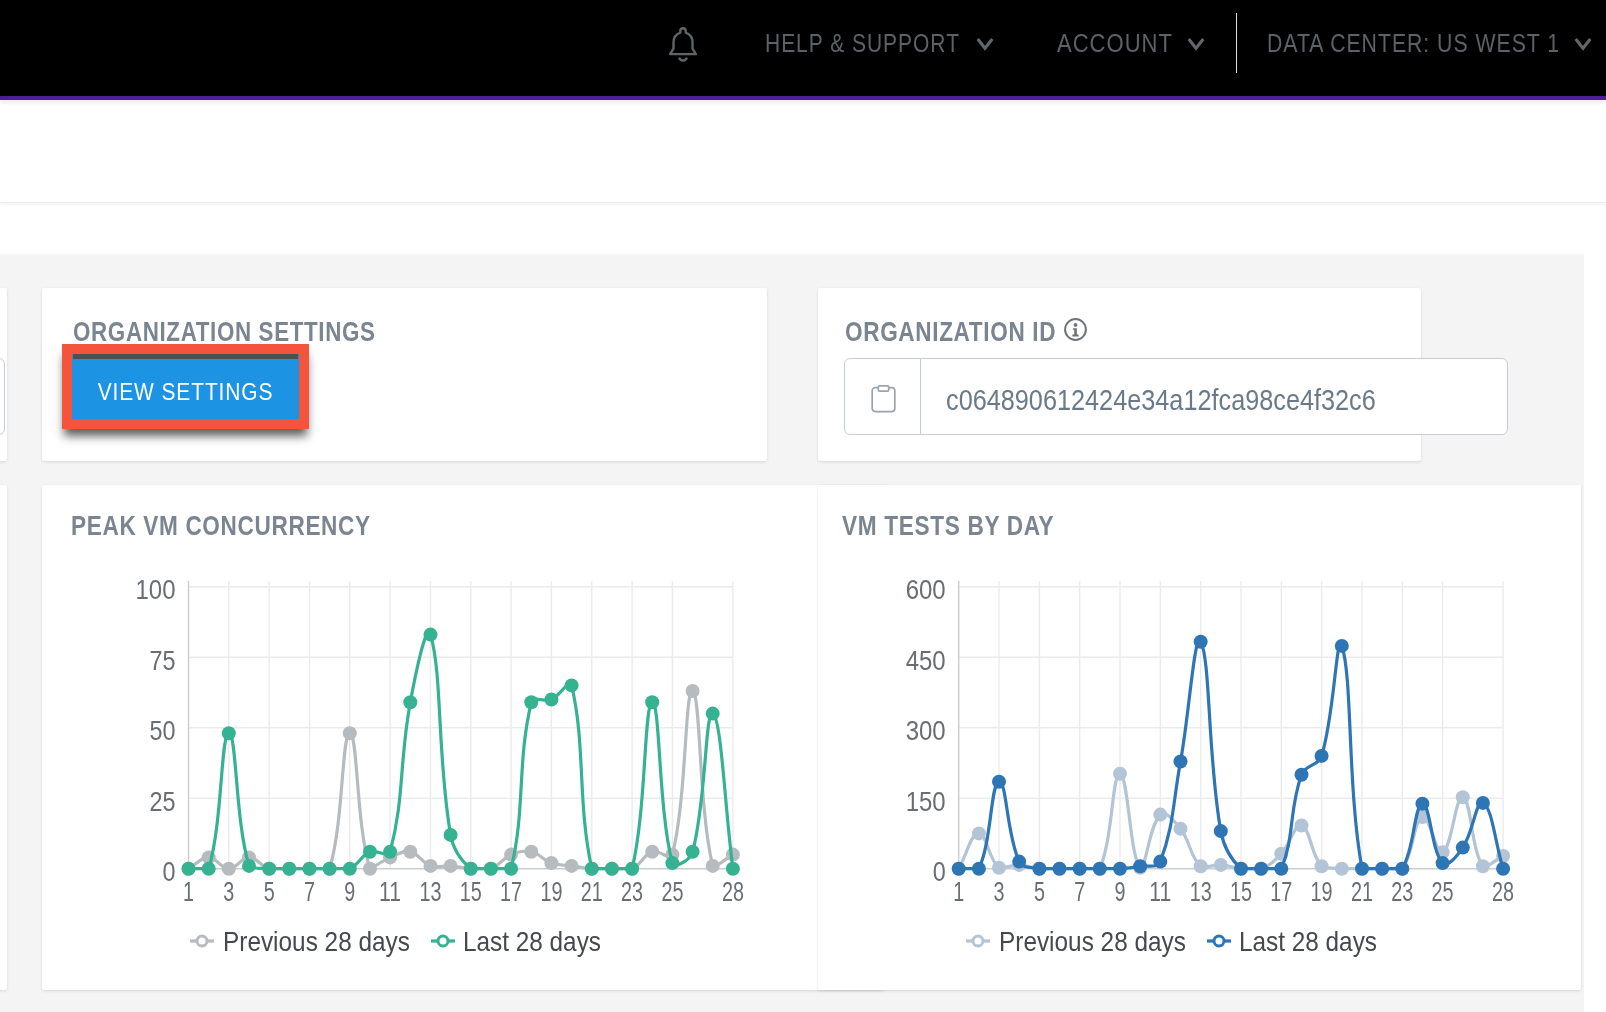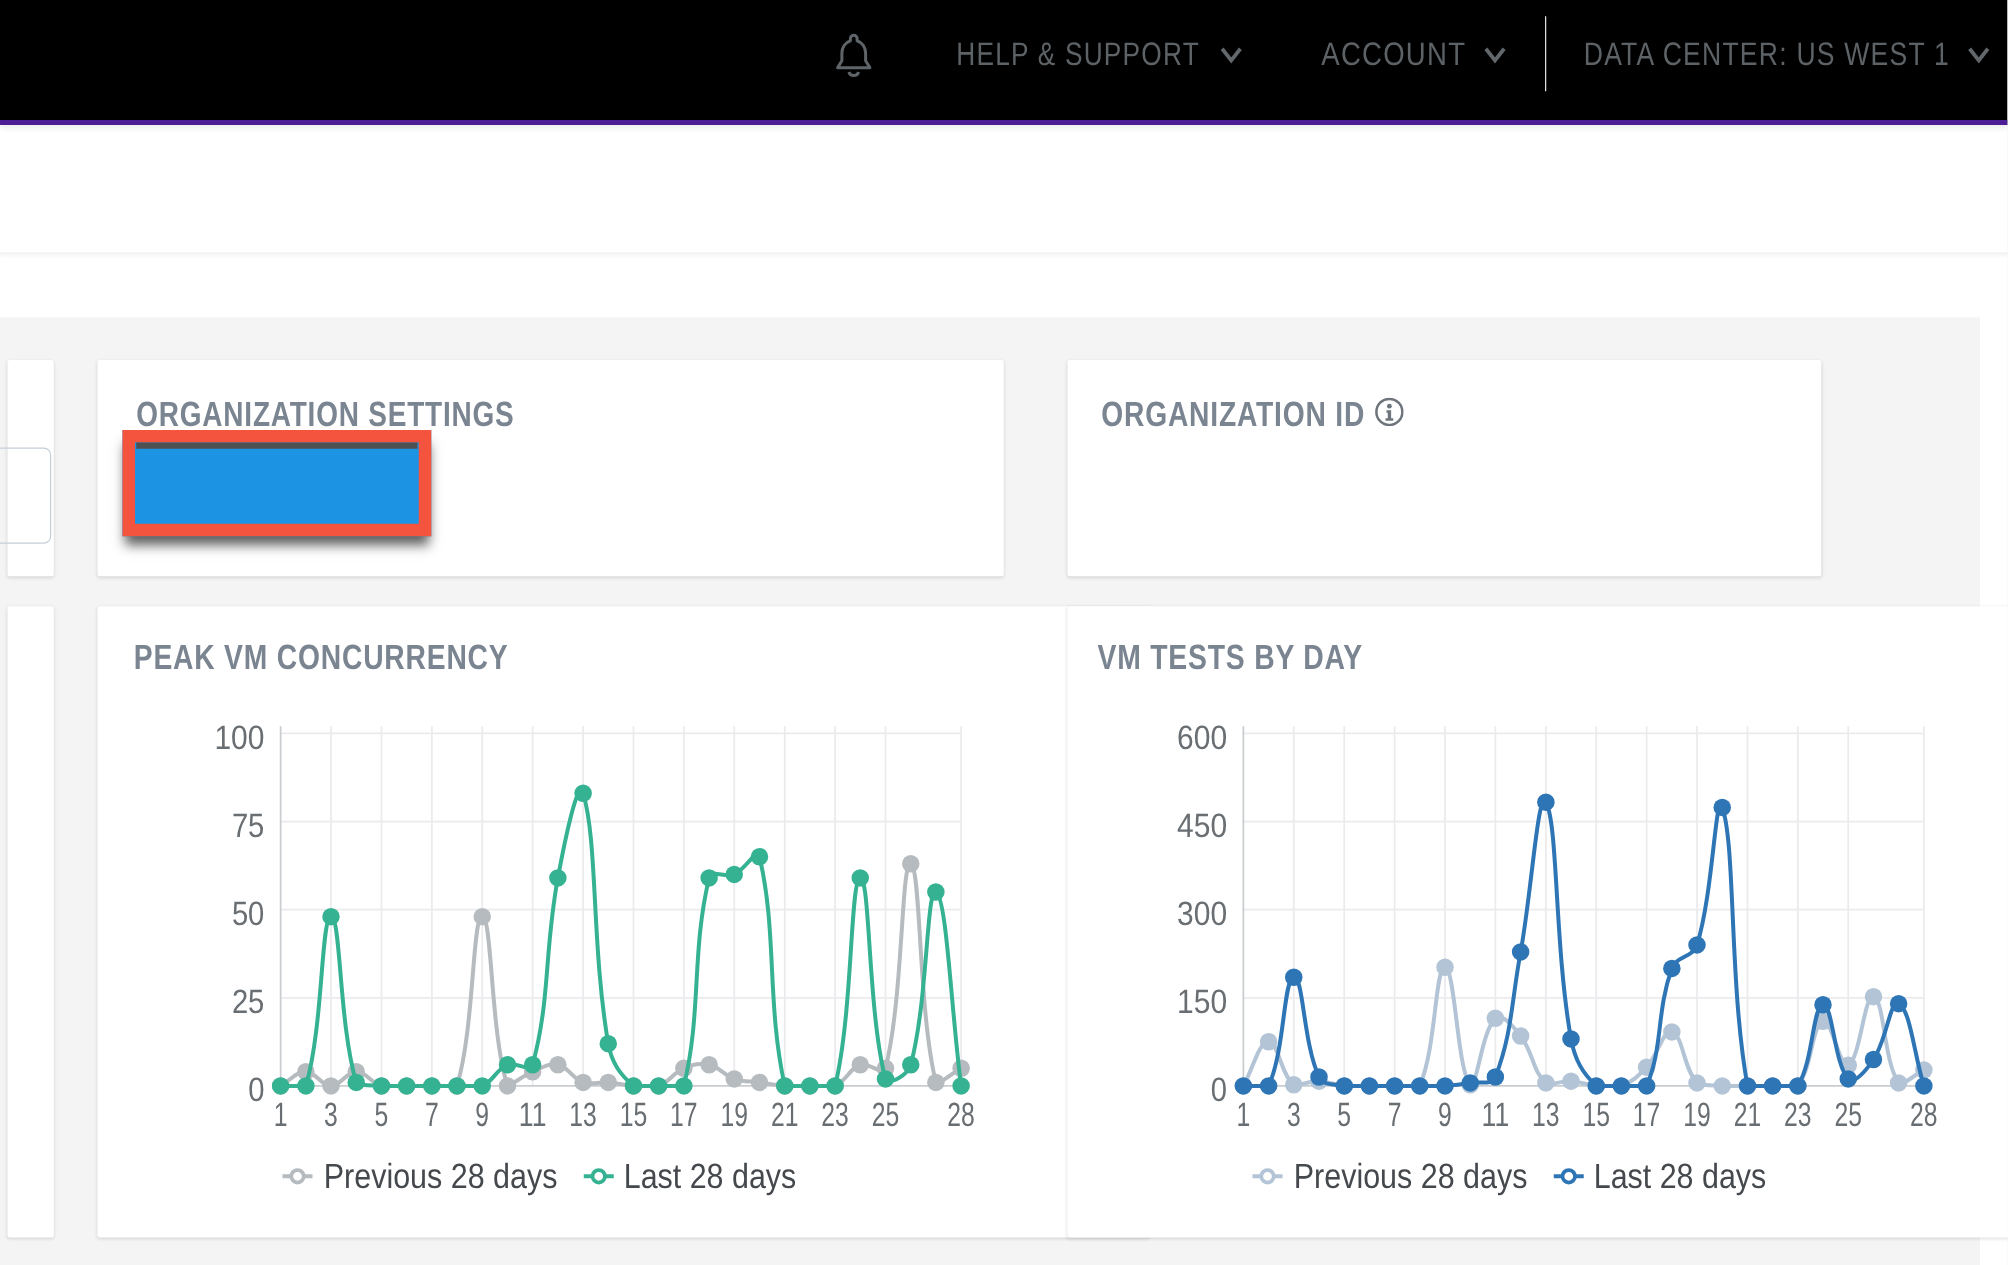--- a/index.html
+++ b/index.html
@@ -3,21 +3,21 @@
 <meta charset="utf-8">
 <style>
   html,body{margin:0;padding:0;}
   body{width:1606px;height:1012px;position:relative;background:#fff;overflow:hidden;
        font-family:"Liberation Sans",sans-serif;-webkit-font-smoothing:antialiased;}
   .abs{position:absolute;}
   .topbar{position:absolute;left:0;top:0;width:1606px;height:96px;background:#000000;border-bottom:4px solid #4c1d95;box-shadow:0 3px 4px rgba(0,0,0,0.07);z-index:5;}
   .nav{position:absolute;color:#5d6266;font-size:26px;line-height:26px;letter-spacing:1.2px;white-space:nowrap;transform-origin:0 0;}
   .subbar{position:absolute;left:0;top:97px;width:1606px;height:105px;background:#fff;border-bottom:1px solid #eeeeef;box-shadow:0 2px 3px rgba(0,0,0,0.05);z-index:4;}
   .graypanel{position:absolute;left:0;top:254px;width:1584px;height:758px;background:#f4f4f5;}
-  .card{position:absolute;background:#fff;border-radius:2px;box-shadow:0 1px 3px rgba(0,0,0,0.12);margin-left:36px;}
+  .card{position:absolute;background:#fff;border-radius:2px;box-shadow:0 1px 3px rgba(0,0,0,0.12);}
   .ctitle{position:absolute;color:#7a8591;font-weight:bold;font-size:28px;line-height:28px;letter-spacing:0.8px;white-space:nowrap;transform-origin:0 0;}
   .al{font-size:27px;fill:#696e73;font-family:"Liberation Sans",sans-serif;}
   .legtext{font-size:28px;fill:#45494e;font-family:"Liberation Sans",sans-serif;}
 </style>
 </head>
 <body>
   <div class="topbar">
     <svg class="abs" style="left:667px;top:26px" width="32" height="38" viewBox="0 0 32 38">
       <path d="M13.3 6.6 V4.9 A2.7 2.7 0 0 1 18.7 4.9 V6.6 C23 8.1 25.5 12.1 25.5 16.6 V22.6 L28.9 28.1 H3.1 L6.5 22.6 V16.6 C6.5 12.1 9 8.1 13.3 6.6 Z" fill="none" stroke="#5f6468" stroke-width="2.4" stroke-linejoin="round"></path>
       <path d="M12.1 31.6 A4.1 4.1 0 0 0 19.9 31.6" fill="none" stroke="#5f6468" stroke-width="2.4"></path>
@@ -41,30 +41,43 @@
 
   <div class="card" style="left:-30px;top:288px;width:37px;height:173px;">
     <div class="abs" style="left:-40px;top:69.5px;width:73px;height:75px;border:1.5px solid #c5ced7;border-radius:6px;"></div>
   </div>
   <div class="card" style="left:-30px;top:485px;width:37px;height:505px;"></div>
 
   <div class="card" style="left:42px;top:288px;width:725px;height:173px;">
     <div class="ctitle" style="left:31px;top:30px;transform:scaleX(0.799);">ORGANIZATION SETTINGS</div>
     <div class="abs" style="left:20px;top:56px;width:227px;height:65px;border:10px solid #f4543d;background:#1d93e4;box-shadow:0 9px 9px -2px rgba(30,30,30,0.72);">
       <div class="abs" style="left:1px;top:0;width:225px;height:4.5px;background:#4e5153;"></div>
+      <div class="abs" style="left:0;top:6px;width:227px;height:63px;color:#fff;font-size:24px;letter-spacing:1px;display:flex;align-items:center;justify-content:center;">
+        <span style="transform:scaleX(0.874);white-space:nowrap;">VIEW SETTINGS</span>
+      </div>
     </div>
   </div>
 
   <div class="card" style="left:818px;top:288px;width:603px;height:173px;">
     <div class="ctitle" style="left:27px;top:30px;transform:scaleX(0.806);">ORGANIZATION ID</div>
     <svg class="abs" style="left:246px;top:30px" width="23" height="23" viewBox="0 0 23 23">
       <circle cx="11.5" cy="11.5" r="10.4" fill="none" stroke="#6e747b" stroke-width="2"></circle>
       <circle cx="11.5" cy="6.9" r="1.9" fill="#6e747b"></circle>
       <path d="M9.2 10.2 H12.9 V16.6 H14.6 V18.5 H8.4 V16.6 H10.2 V12.1 H9.2 Z" fill="#6e747b"></path>
     </svg>
+    <div class="abs" style="left:26px;top:69.5px;width:662px;height:75px;border:1.5px solid #c5ced7;border-radius:6px;background:#fff;">
+      <div class="abs" style="left:0;top:0;width:75px;height:75px;border-right:1.5px solid #c5ced7;"></div>
+      <svg class="abs" style="left:26px;top:26px" width="25" height="28" viewBox="0 0 25 28">
+        <rect x="1.2" y="2.6" width="22.6" height="24" rx="3" fill="none" stroke="#9aa4ad" stroke-width="1.7"></rect>
+        <rect x="7.3" y="0.9" width="10.4" height="5.2" rx="1.2" fill="#fff" stroke="#9aa4ad" stroke-width="1.7"></rect>
+      </svg>
+      <div class="abs" style="left:101px;top:4px;height:75px;display:flex;align-items:center;color:#6b7a89;font-size:29px;">
+        <span style="transform:scaleX(0.871);transform-origin:0 50%;white-space:nowrap;">c064890612424e34a12fca98ce4f32c6</span>
+      </div>
+    </div>
   </div>
 
   <div class="card" style="left:42px;top:485px;width:842px;height:505px;">
     <div class="ctitle" style="left:29px;top:27px;transform:scaleX(0.807);">PEAK VM CONCURRENCY</div>
     <svg class="abs" style="left:0;top:0;" width="725" height="505" viewBox="0 0 725 505">
 <path d="M186.8 96V383.7M227.2 96V383.7M267.5 96V383.7M307.8 96V383.7M348.1 96V383.7M388.5 96V383.7M428.8 96V383.7M469.1 96V383.7M509.4 96V383.7M549.8 96V383.7M590.1 96V383.7M630.4 96V383.7M690.9 96V383.7" stroke="#ebebee" stroke-width="1.4" fill="none"></path>
 <path d="M146.5 313.2H690.9M146.5 242.7H690.9M146.5 172.2H690.9M146.5 101.7H690.9" stroke="#ebebee" stroke-width="1.4" fill="none"></path>
 <path d="M146.5 96V383.7" stroke="#c9cdd0" stroke-width="1.4" fill="none"></path>
 <path d="M146.5 383.7H690.9" stroke="#c9cdd0" stroke-width="1.4" fill="none"></path>
 <text x="133.5" y="396.1" text-anchor="end" textLength="13" lengthAdjust="spacingAndGlyphs" class="al">0</text>

